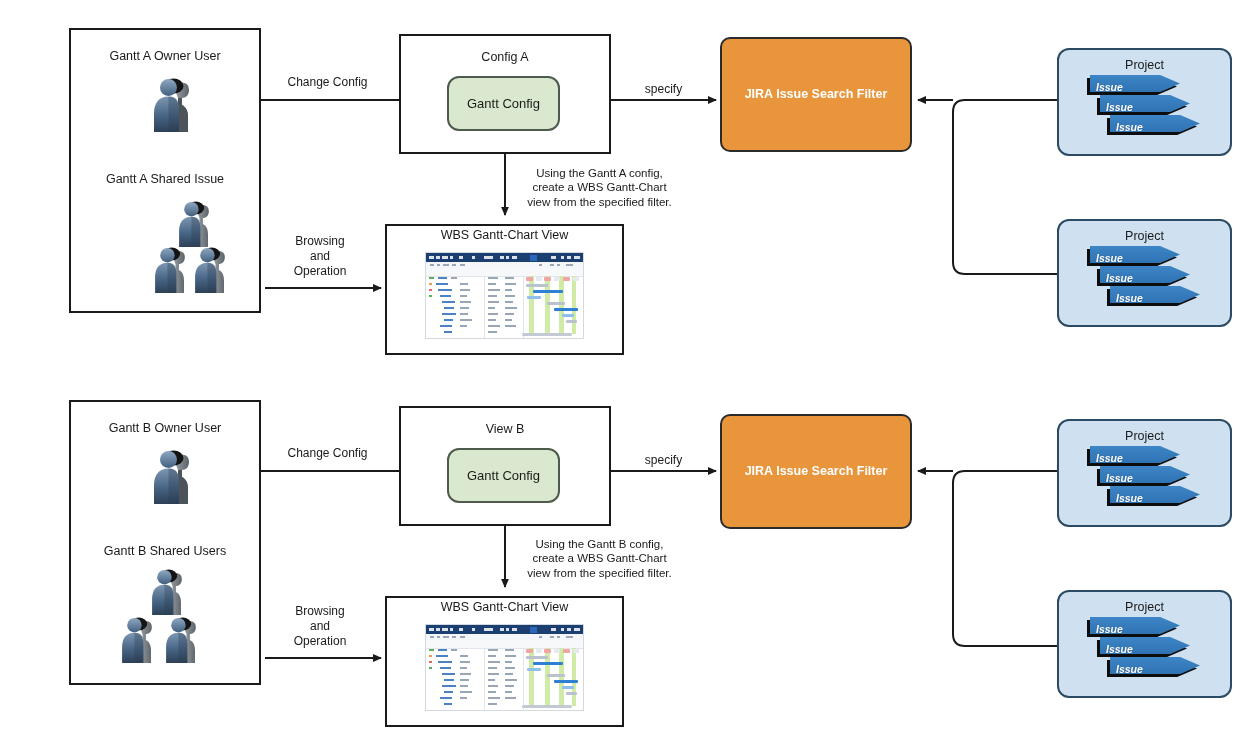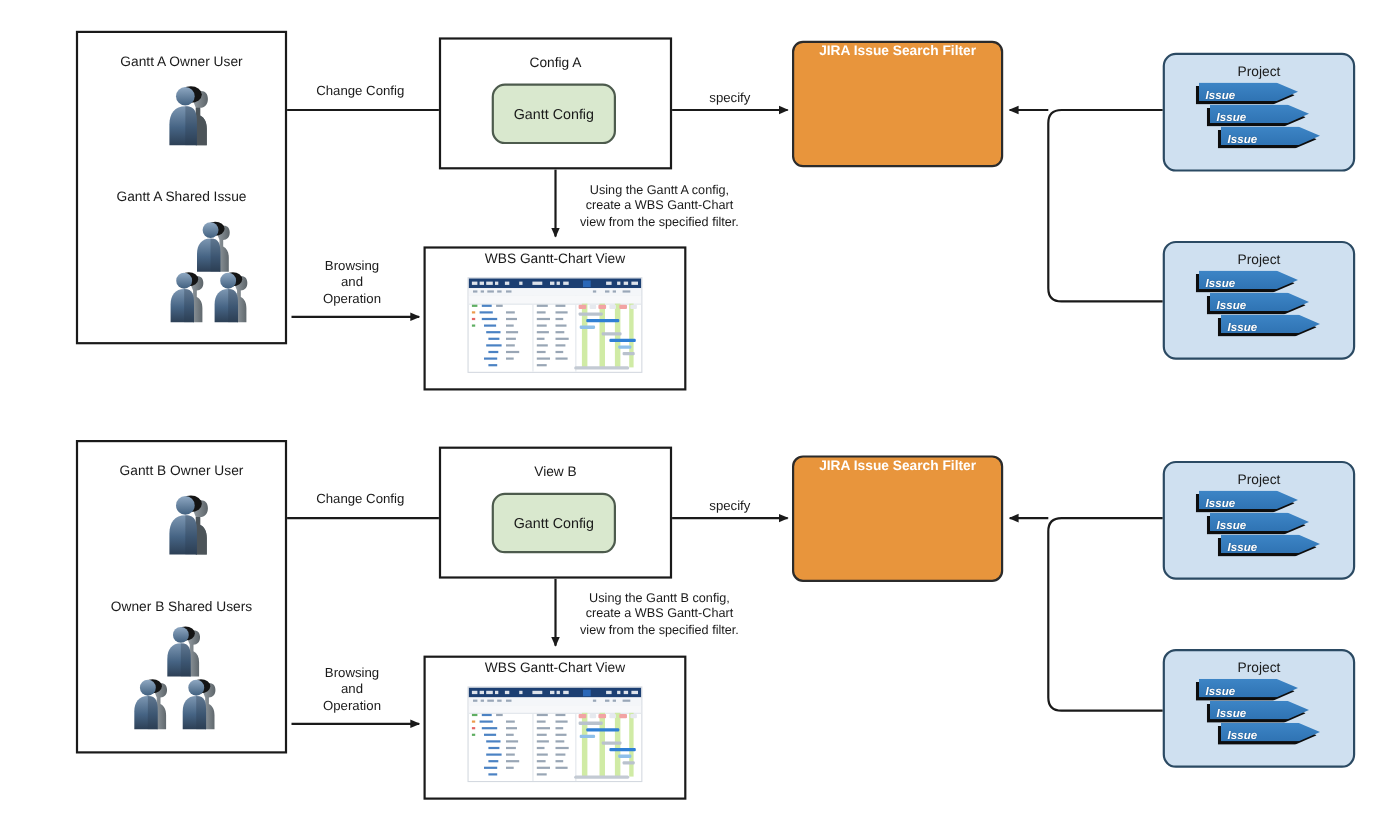--- a/index.html
+++ b/index.html
@@ -34,21 +34,21 @@
     background:#d9e8ce;
     display:flex;align-items:center;justify-content:center;
     font-size:13px;color:#1a1a1a;
   }
 
   
   .filter-node{
     border:2px solid #2b2b2b;
     border-radius:10px;
     background:#e8953c;
-    display:flex;justify-content:center;
+    display:flex;align-items:center;justify-content:center;
     font-size:12.5px;font-weight:bold;color:#ffffff;
     text-align:center;line-height:1.2;
   }
 
   
   .project-node{
     border:2px solid #2b4a63;
     border-radius:12px;
     background:#cfe0f0;
   }
@@ -415,21 +415,21 @@
       <path d="M26,16 L33,11 C38,10 41,13 41,18 C41,23 38,26 34,26 L34,33
                C38,35 40,39 40,45 L40,60 L30,60 L30,26 Z" fill="url(#psideA)"></path>
       <path d="M30,60 L40,60 L40,45 C40,39 38,35 34,33 L34,26 L30,26 Z" fill="#4c5459"></path>
       <ellipse cx="25.5" cy="14" rx="10" ry="7.5" fill="#141414"></ellipse>
       <circle cx="20.5" cy="15.5" r="8.5" fill="url(#pheadA)"></circle>
       <path d="M20.5,24.5 C11,24.5 6,31 6,41 L6,60 L31,60 L31,41 C31,31 30,24.5 20.5,24.5 Z" fill="url(#pbodyA)"></path>
       <path d="M20.5,24.5 L20.5,60 L31,60 L31,41 C31,31 30,24.5 20.5,24.5 Z" fill="#2a3c50" opacity=".35"></path>
     </svg>
   </div>
 
-  <div class="rect-title" style="left:69px;top:544px;width:192px;">Owner B Shared Users</div>
+  <div class="rect-title" style="left:69px;top:544px;width:192px;">Gantt B Shared Users</div>
 
   <div class="actor" style="left:115px;top:560px;">
     <svg width="94" height="120" viewBox="0 0 94 120">
       <g transform="translate(32,4) scale(0.85)">
         <path d="M26,16 L33,11 C38,10 41,13 41,18 C41,23 38,26 34,26 L34,33
                  C38,35 40,39 40,45 L40,60 L30,60 L30,26 Z" fill="url(#gside)"></path>
         <ellipse cx="25.5" cy="14" rx="10" ry="7.5" fill="#141414"></ellipse>
         <circle cx="20.5" cy="15.5" r="8.5" fill="url(#ghead)"></circle>
         <path d="M20.5,24.5 C11,24.5 6,31 6,41 L6,60 L31,60 L31,41 C31,31 30,24.5 20.5,24.5 Z" fill="url(#gbody)"></path>
         <path d="M20.5,24.5 L20.5,60 L31,60 L31,41 C31,31 30,24.5 20.5,24.5 Z" fill="#2a3c50" opacity=".35"></path>

